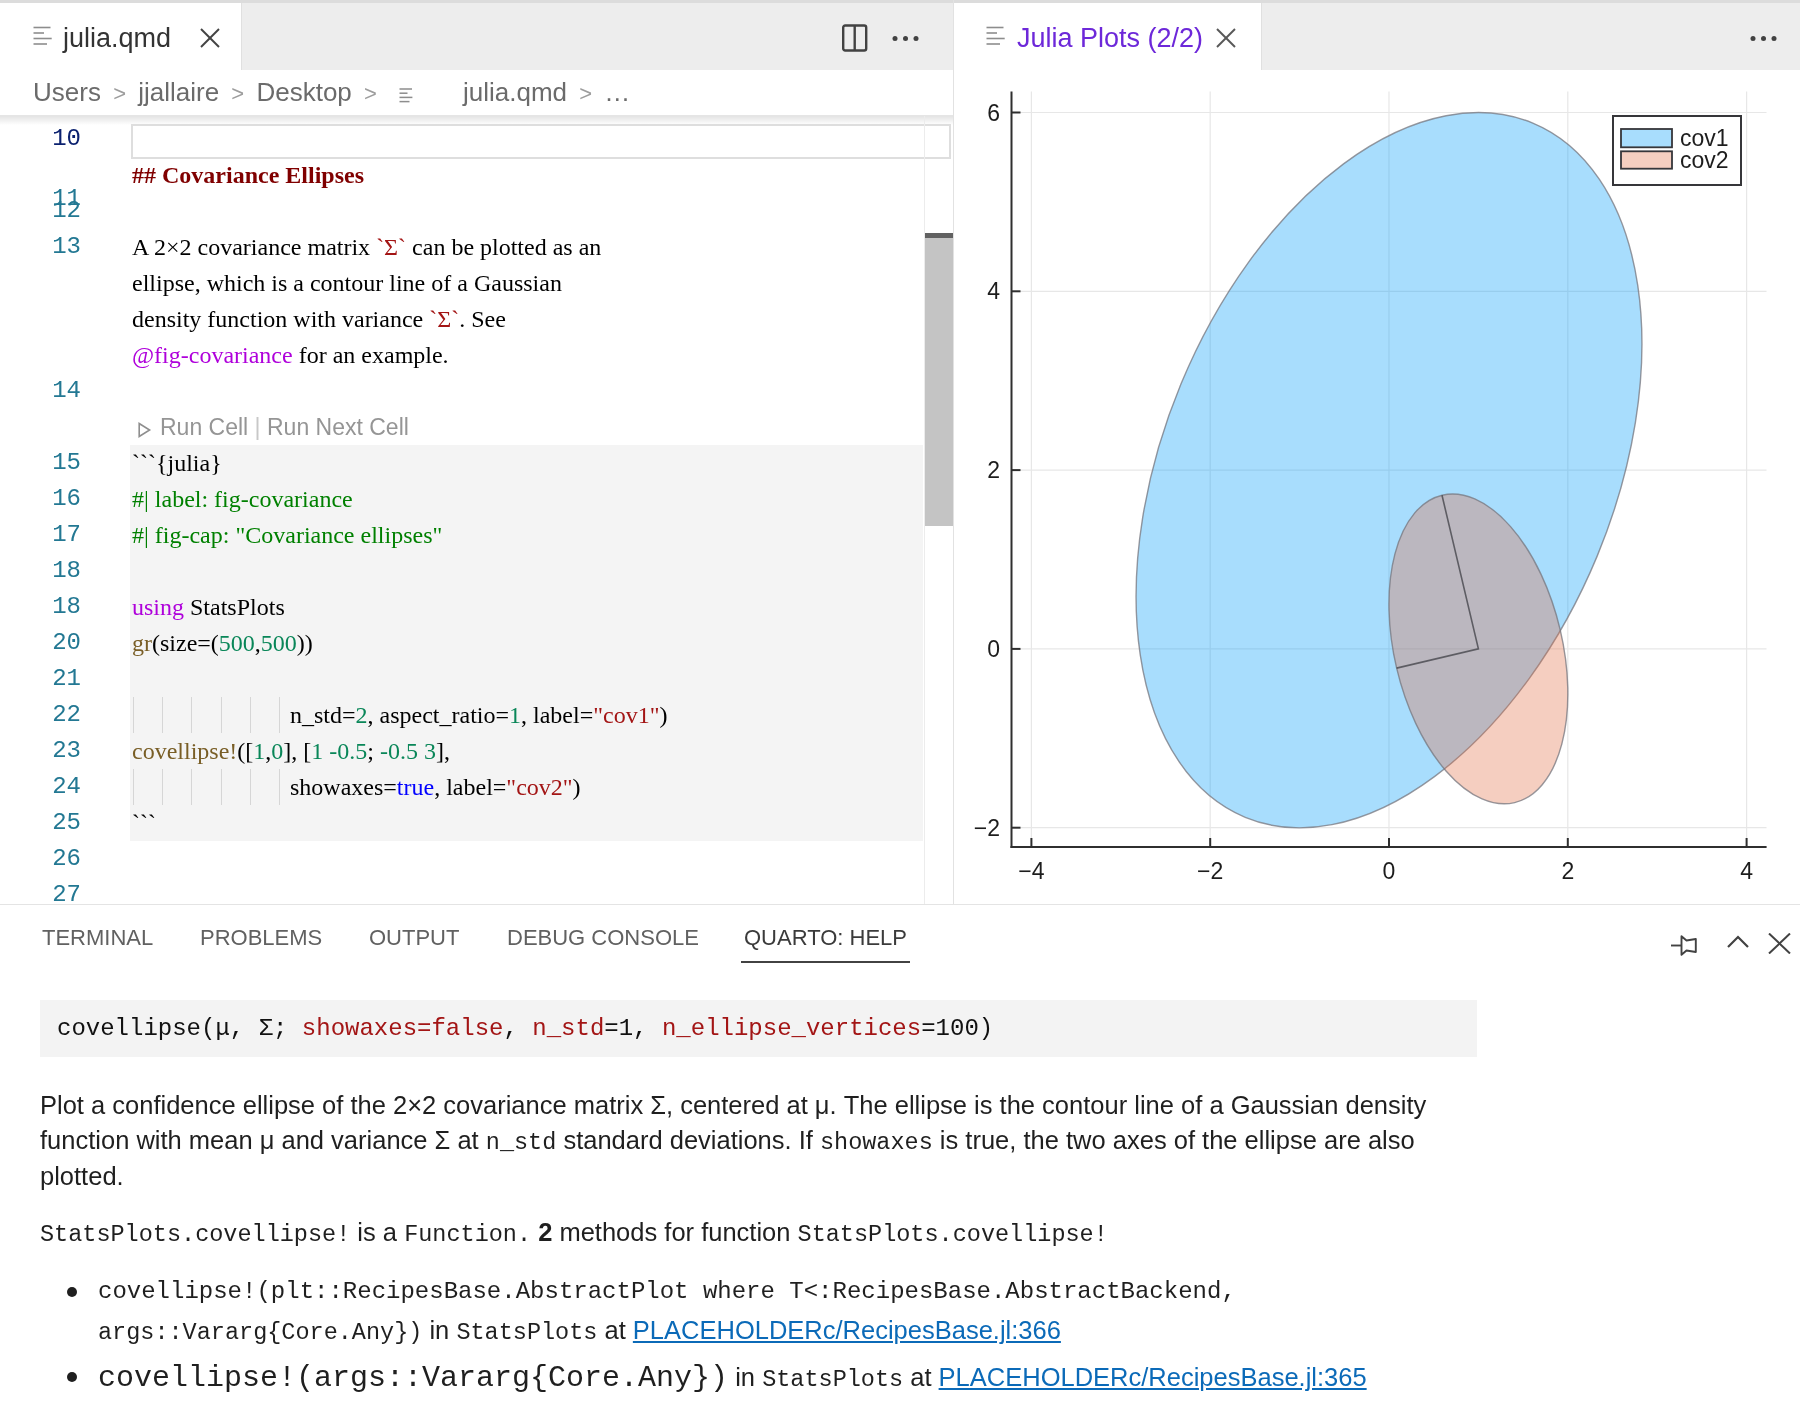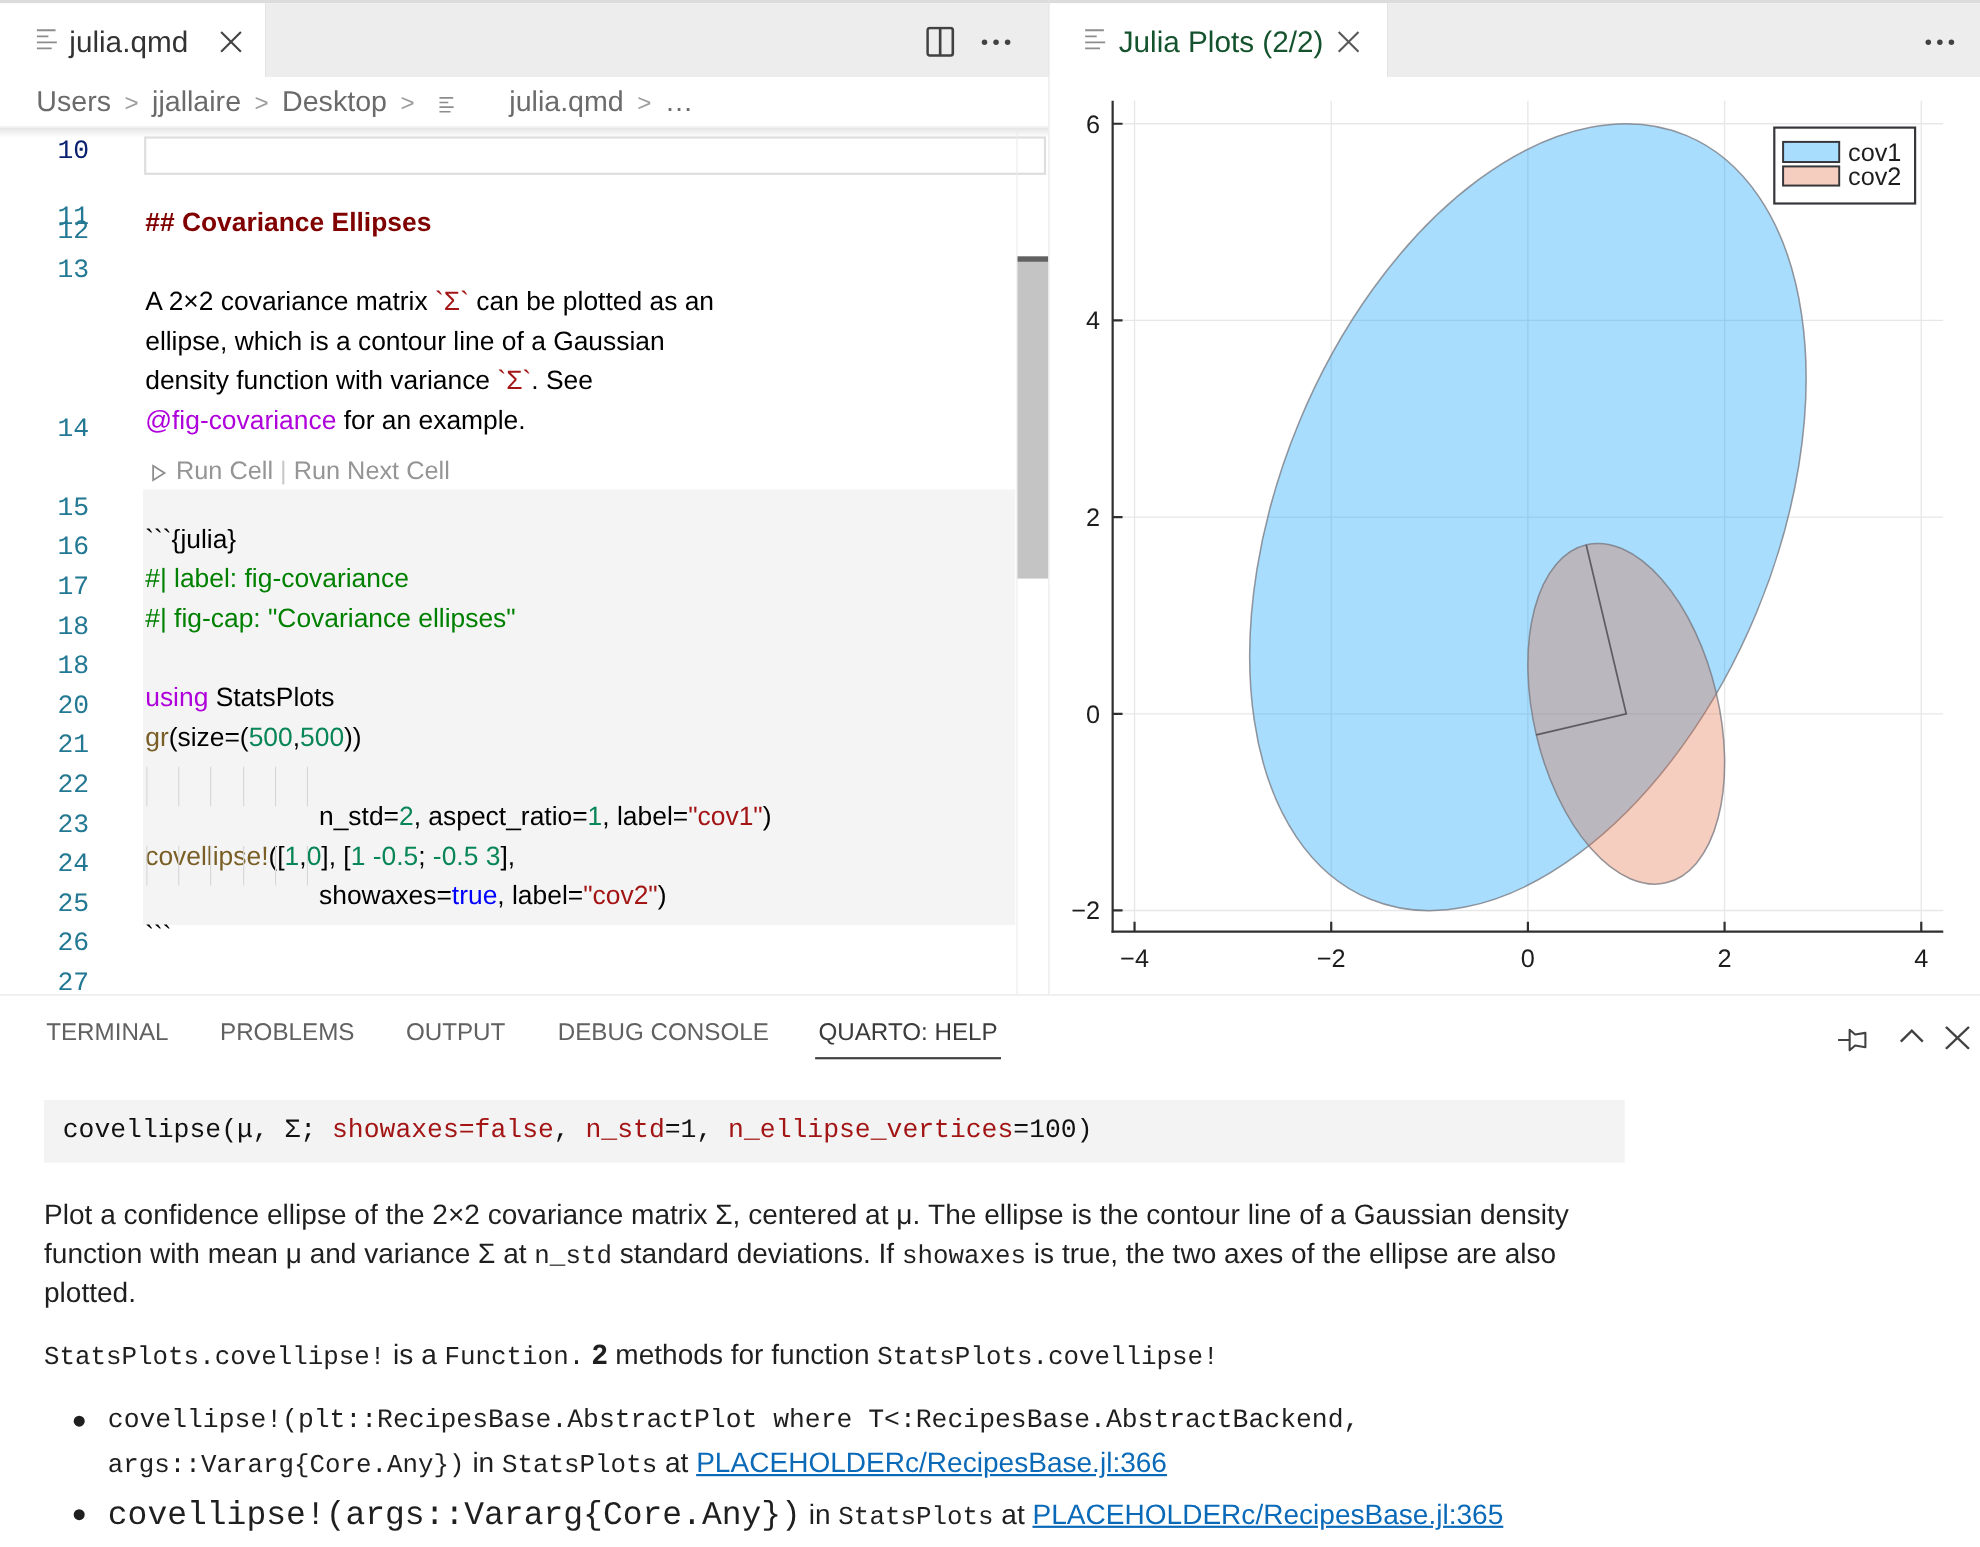--- a/index.html
+++ b/index.html
@@ -3,22 +3,22 @@
 <meta charset="utf-8">
 <style>
   html,body{margin:0;padding:0;background:#ffffff;}
   body{width:1800px;height:1406px;position:relative;overflow:hidden;
        font-family:"Liberation Sans",sans-serif;
        -webkit-font-smoothing:antialiased;}
   .abs{position:absolute;}
   .mono{font-family:"Liberation Mono",monospace;text-align:center;}
   
   .row{position:absolute;left:132px;height:36px;line-height:36px;
-       font-family:Liberation Sans, sans-serif;font-size:24px;color:#000;
-       white-space:pre;margin-top:28px;}
+       font-family:Liberation Serif, serif;font-size:24px;color:#000;
+       white-space:pre;}
   .ln{position:absolute;left:0;width:81px;text-align:right;height:36px;
       line-height:36px;font-family:"Liberation Mono",monospace;font-size:24px;
       color:#237893;}
   .grn{color:#098658;}
   .cmt{color:#008000;}
   .red{color:#a31515;}
   .kw{color:#af00db;}
   .fn{color:#795e26;}
   .blue{color:#0000ff;}
   .guide{position:absolute;width:1px;height:36px;background:#d6d6d6;}
@@ -61,21 +61,21 @@
 </svg>
 
 <svg class="abs" style="left:986px;top:26px;" width="20" height="20" viewBox="0 0 20 20">
   <g stroke="#8d8d8d" stroke-width="1.6">
     <line x1="0.5" y1="1.5" x2="17.5" y2="1.5"></line>
     <line x1="0.5" y1="7" x2="11" y2="7"></line>
     <line x1="0.5" y1="12.5" x2="18.7" y2="12.5"></line>
     <line x1="0.5" y1="18" x2="14" y2="18"></line>
   </g>
 </svg>
-<div class="abs" style="left:1017px;top:22px;height:32px;line-height:32px;font-size:27px;color:#14532d;">Julia Plots (2/2)</div>
+<div class="abs" style="left:1017px;top:22px;height:32px;line-height:32px;font-size:27px;color:#6d28d9;">Julia Plots (2/2)</div>
 <svg class="abs" style="left:1216px;top:28px;" width="20" height="20" viewBox="0 0 20 20">
   <g stroke="#585858" stroke-width="1.9">
     <line x1="1" y1="1" x2="19" y2="19"></line>
       <line x1="19" y1="1" x2="1" y2="19"></line>
   </g>
 </svg>
 <svg class="abs" style="left:1748px;top:33px;" width="32" height="11" viewBox="0 0 32 11">
   <circle cx="5" cy="5.5" r="2.5" fill="#424242"></circle>
   <circle cx="15.5" cy="5.5" r="2.5" fill="#424242"></circle>
   <circle cx="26" cy="5.5" r="2.5" fill="#424242"></circle>

